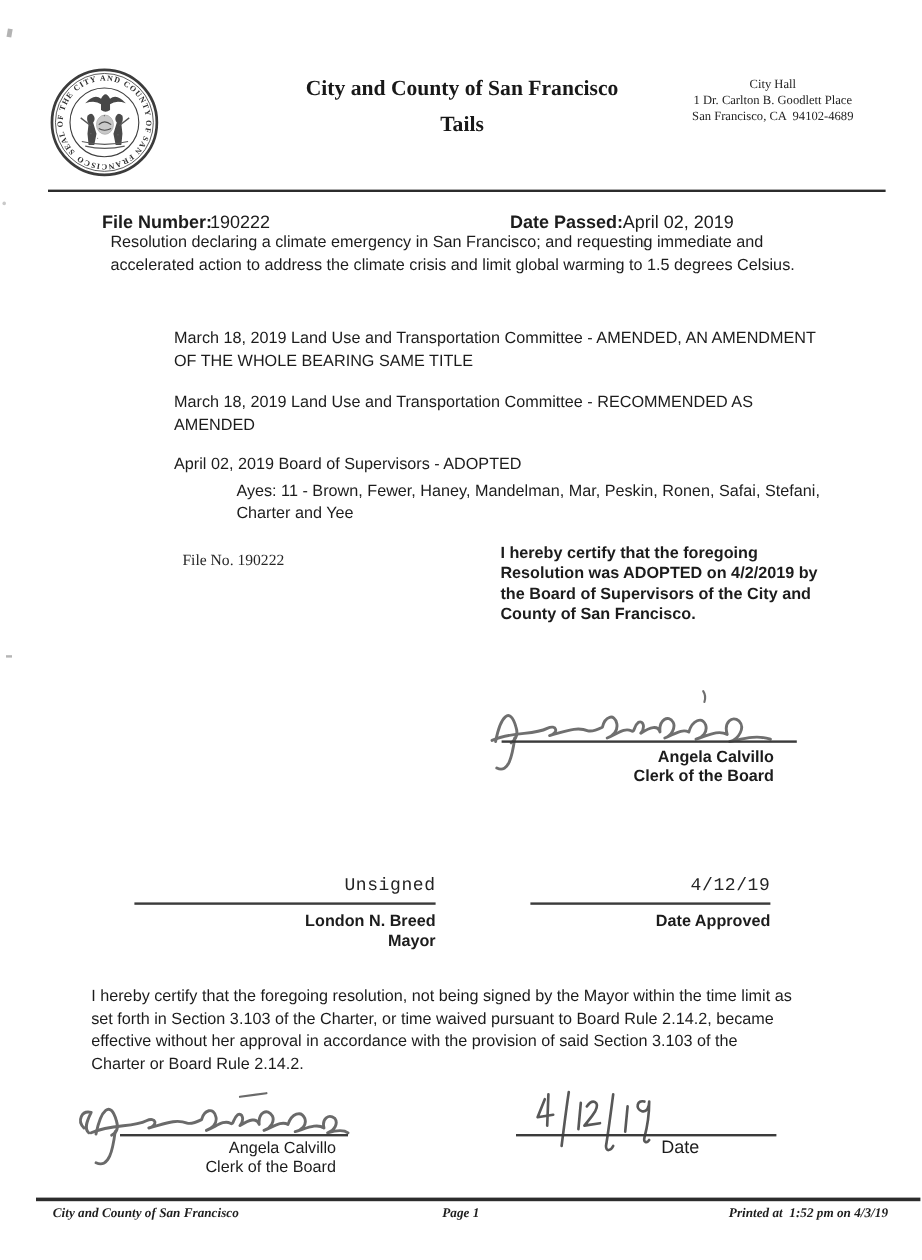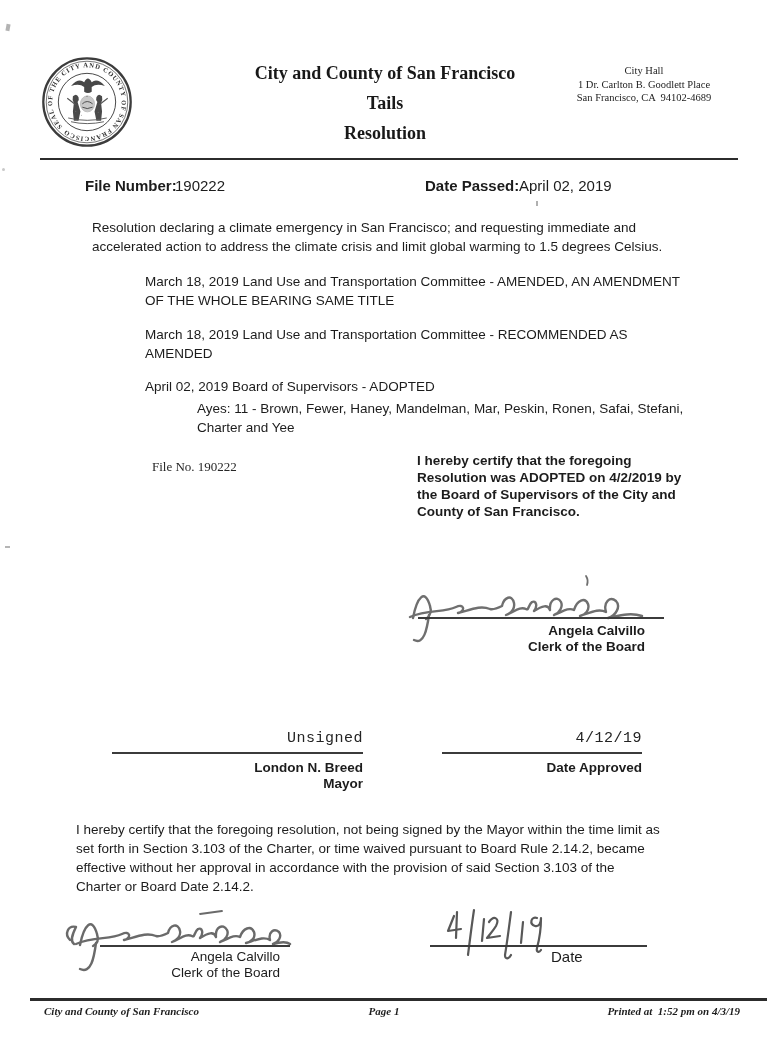--- a/index.html
+++ b/index.html
@@ -59,37 +59,36 @@
       <circle cx="38" cy="60" r="0.6" fill="#666"></circle>
         <circle cx="62" cy="61" r="0.6" fill="#666"></circle>
       <circle cx="50" cy="44" r="0.6" fill="#666"></circle>
         <circle cx="44" cy="64" r="0.5" fill="#777"></circle>
     </g>
   </svg>
 
   <div class="title-block">
     <div class="t">City and County of San Francisco</div>
     <div class="t">Tails</div>
-    <div class="t">Resolution</div>
   </div>
 
   <div class="address">
     <div>City Hall</div>
     <div>1 Dr. Carlton B. Goodlett Place</div>
     <div class="pre">San Francisco, CA  94102-4689</div>
   </div>
 
   <div class="rule" style="left:40px;top:158px;width:698px;height:2.4px;"></div>
 
   <div class="fld label" style="left:85px;top:177px;">File Number:</div>
   <div class="fld" style="left:175px;top:177px;">190222</div>
   <div class="fld label" style="left:425px;top:177px;">Date Passed:</div>
   <div class="fld" style="left:519px;top:177px;">April 02, 2019</div>
 
-  <div class="para" style="left:92px;top:218px;width:600px;">
+  <div class="para" style="left:92px;top:192px;width:600px;">
     <div class="ln">Resolution declaring a climate emergency in San Francisco; and requesting immediate and</div>
     <div class="ln">accelerated action to address the climate crisis and limit global warming to 1.5 degrees Celsius.</div>
   </div>
 
   <div class="para" style="left:145px;top:272px;width:560px;">
     <div class="ln">March 18, 2019 Land Use and Transportation Committee - AMENDED, AN AMENDMENT</div>
     <div class="ln">OF THE WHOLE BEARING SAME TITLE</div>
   </div>
   <div class="para" style="left:145px;top:325px;width:560px;">
     <div class="ln">March 18, 2019 Land Use and Transportation Committee - RECOMMENDED AS</div>
@@ -129,21 +128,21 @@
   <div class="centered bold" style="left:112px;top:776px;width:251px;">Mayor</div>
 
   <div class="centered mono" style="left:442px;top:730px;width:200px;">4/12/19</div>
   <div class="sigline" style="left:442px;top:752px;width:200px;"></div>
   <div class="centered bold" style="left:442px;top:760px;width:200px;">Date Approved</div>
 
   <div class="para" style="left:76px;top:820px;width:650px;">
     <div class="ln">I hereby certify that the foregoing resolution, not being signed by the Mayor within the time limit as</div>
     <div class="ln">set forth in Section 3.103 of the Charter, or time waived pursuant to Board Rule 2.14.2, became</div>
     <div class="ln">effective without her approval in accordance with the provision of said Section 3.103 of the</div>
-    <div class="ln">Charter or Board Date 2.14.2.</div>
+    <div class="ln">Charter or Board Rule 2.14.2.</div>
   </div>
 
   <svg class="sig" style="left:60px;top:898px;width:250px;height:85px;" viewBox="0 0 250 85">
     <g fill="none" stroke="#6a6a6a" stroke-width="2.4" stroke-linecap="round" stroke-linejoin="round">
       <path d="M10,42 C4,36 8,27 16,29 C12,37 10,43 14,46"></path>
       <path d="M20,47 C24,27 32,18 37,36 C39,42 37,46 33,48"></path>
       <path d="M36,45 C34,60 31,76 20,71"></path>
       <path d="M16,46 C34,38 50,42 62,36 C70,32 72,40 64,42 C76,39 86,34 96,38 C100,39 104,37 108,35 C110,27 118,24 120,33 C121,38 117,42 112,44 C120,41 126,35 132,38 C135,40 134,34 138,31 C142,29 144,35 140,40 C148,35 154,33 156,39 C155,29 163,25 167,32 C169,36 166,42 160,44 C168,41 174,36 180,39 C183,30 191,27 194,34 C196,40 191,44 186,45 C196,42 204,38 210,42 C208,34 214,30 219,34 C222,38 219,44 213,46 C220,44 226,43 230,46"></path>
       <path d="M140,16 L162,13" stroke-width="1.8"></path>
     </g>

